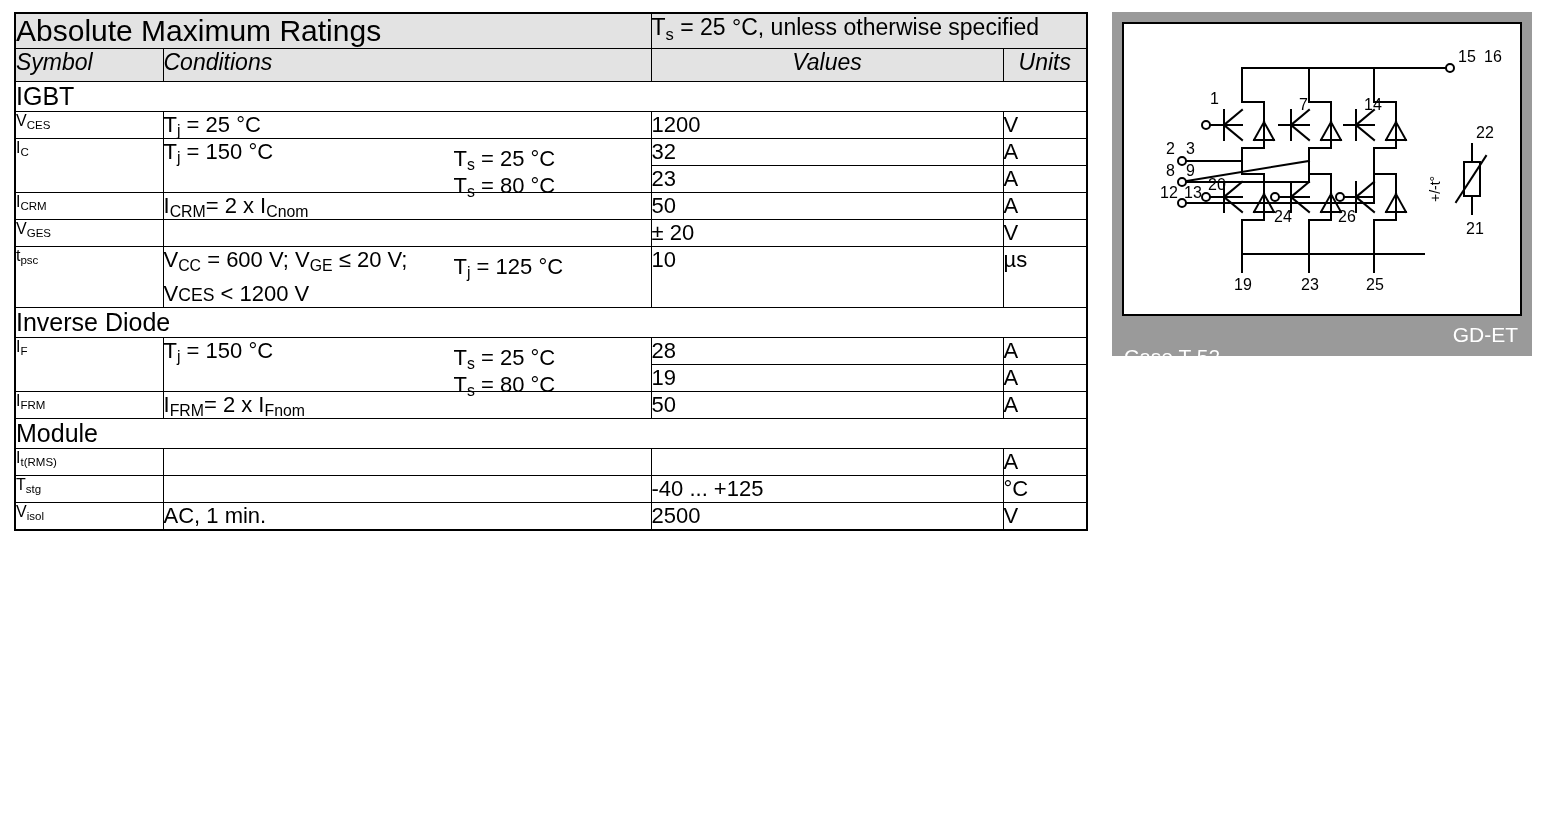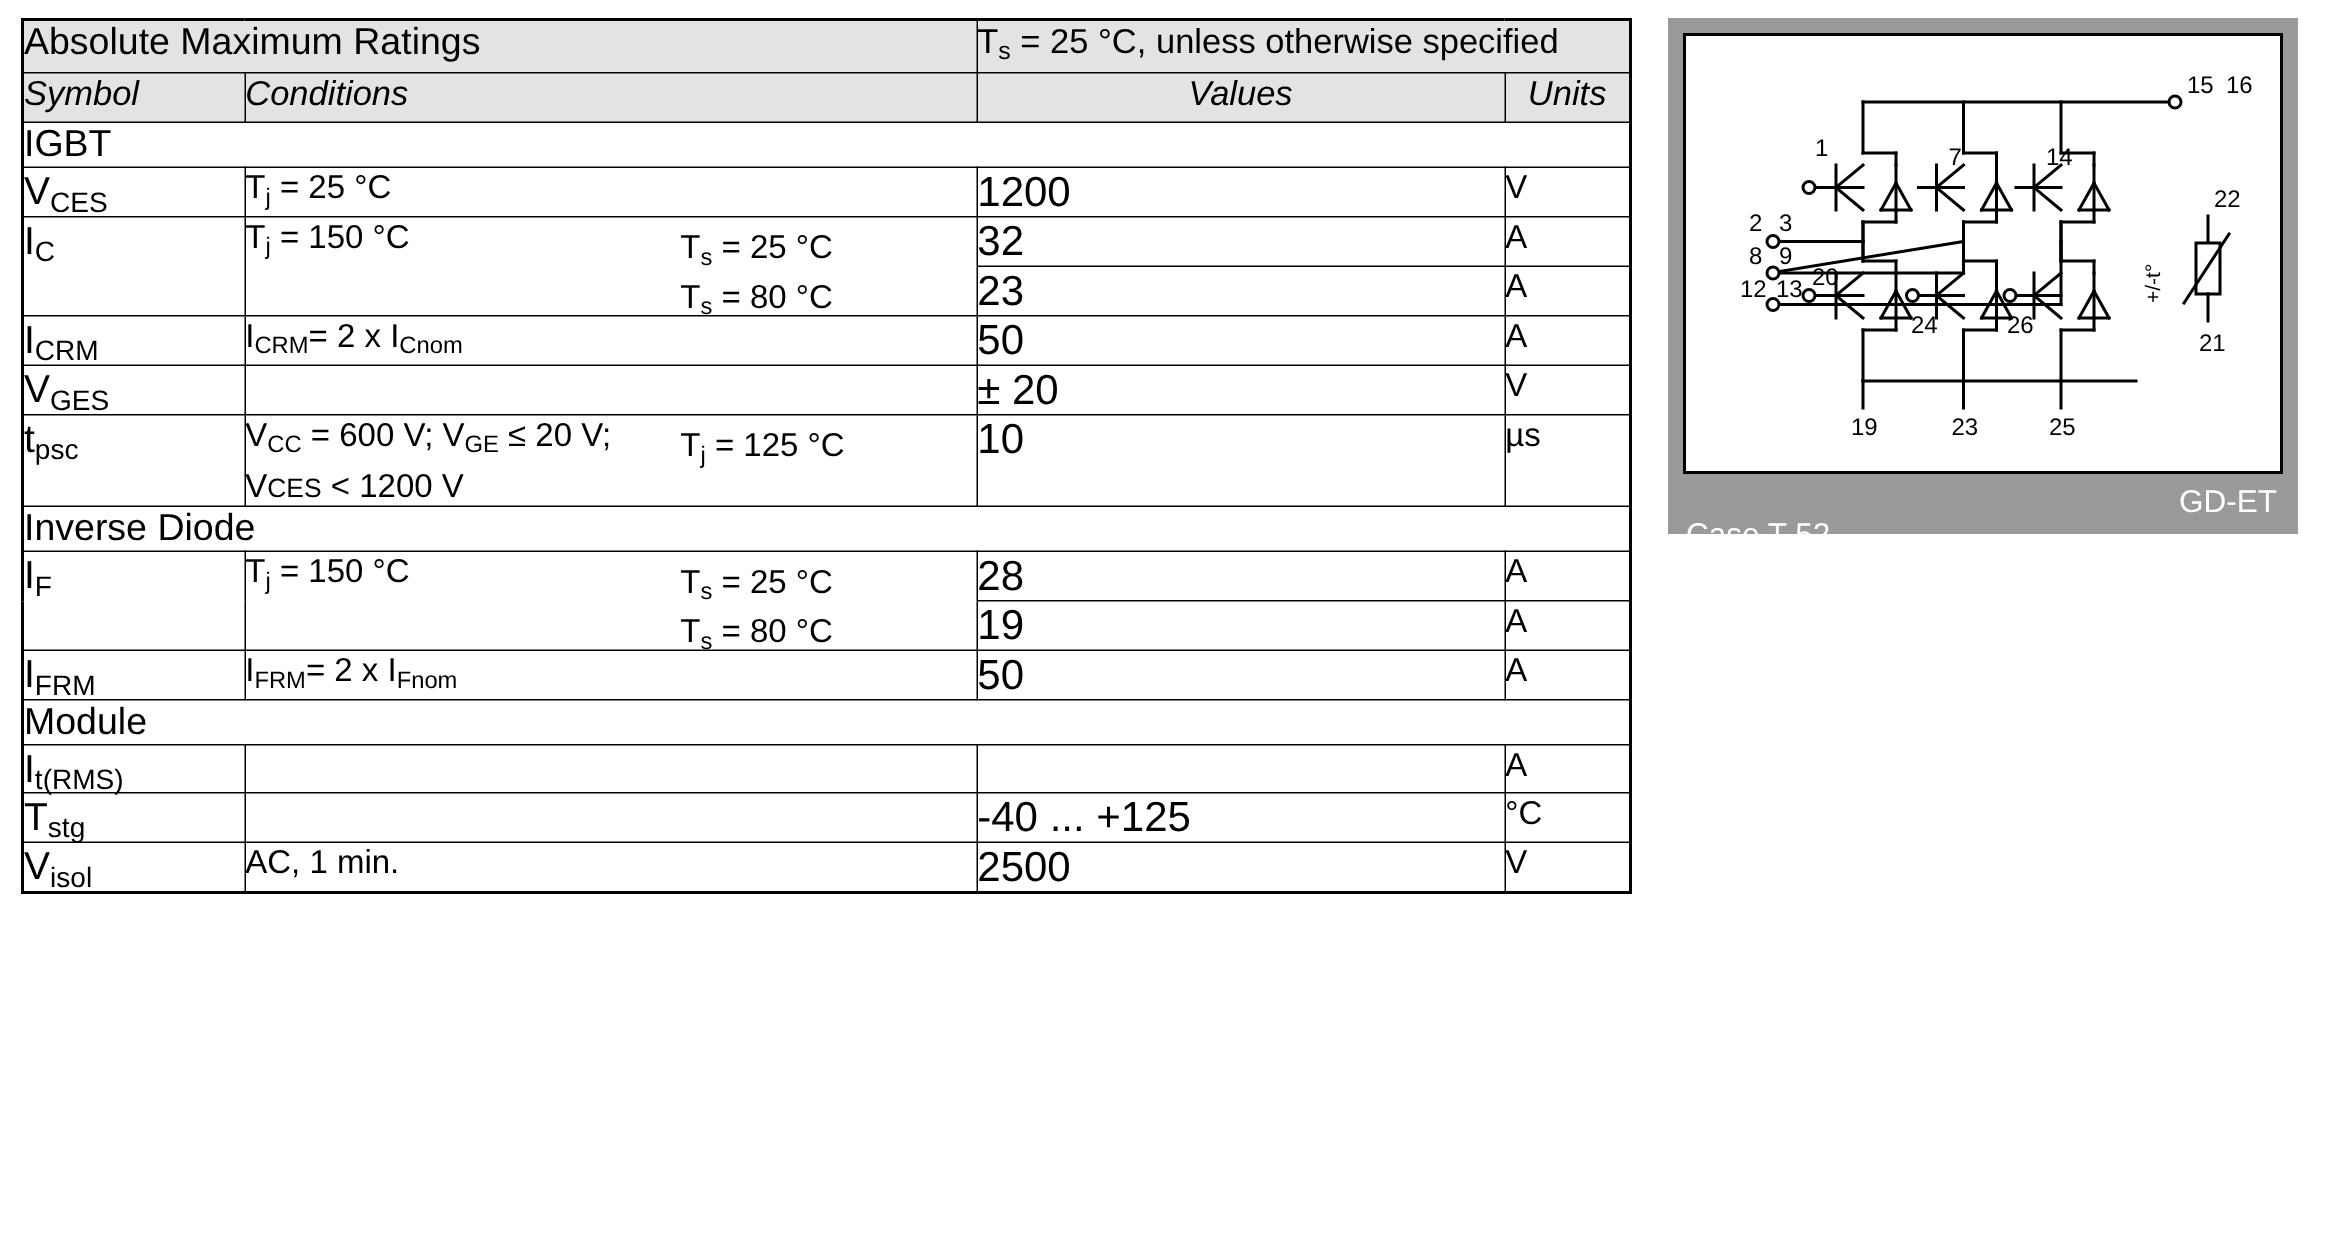--- a/index.html
+++ b/index.html
@@ -36,21 +36,21 @@
     border: 1px solid #000;
     padding: 0;
     vertical-align: top;
     font-weight: normal;
     text-align: left;
   }
   .hdr-row td {
     background: #e3e3e3;
   }
   .title-cell {
-    font-size: 25px;
+    font-size: 30px;
     font-weight: bold;
     padding: 6px 8px 6px 10px;
     height: 34px;
     white-space: nowrap;
   }
   .title-cond {
     font-size: 23px;
     padding: 6px 10px 6px 8px;
     text-align: right;
     white-space: nowrap;
@@ -64,41 +64,41 @@
     font-style: italic;
   }
   .colhdr.center { text-align: center; padding-left: 0; padding-right: 0;}
   .section-cell {
     font-size: 25px;
     font-weight: bold;
     padding: 4px 8px 4px 10px;
     white-space: nowrap;
   }
   .sym {
-    font-size: 26px;
+    font-size: 16px;
     padding: 7px 6px 7px 10px;
     white-space: nowrap;
   }
   .cond {
     font-size: 22px;
     padding: 7px 6px 7px 10px;
     white-space: nowrap;
     position: relative;
   }
   .cond .c2 {
     position: absolute;
     left: 290px;
     top: 7px;
   }
   .cond .line2 {
     display: block;
     margin-top: 8px;
   }
   .val {
-    font-size: 28px;
+    font-size: 22px;
     text-align: center;
     padding: 7px 4px;
     white-space: nowrap;
   }
   .unit {
     font-size: 22px;
     text-align: center;
     padding: 7px 4px;
     white-space: nowrap;
   }

